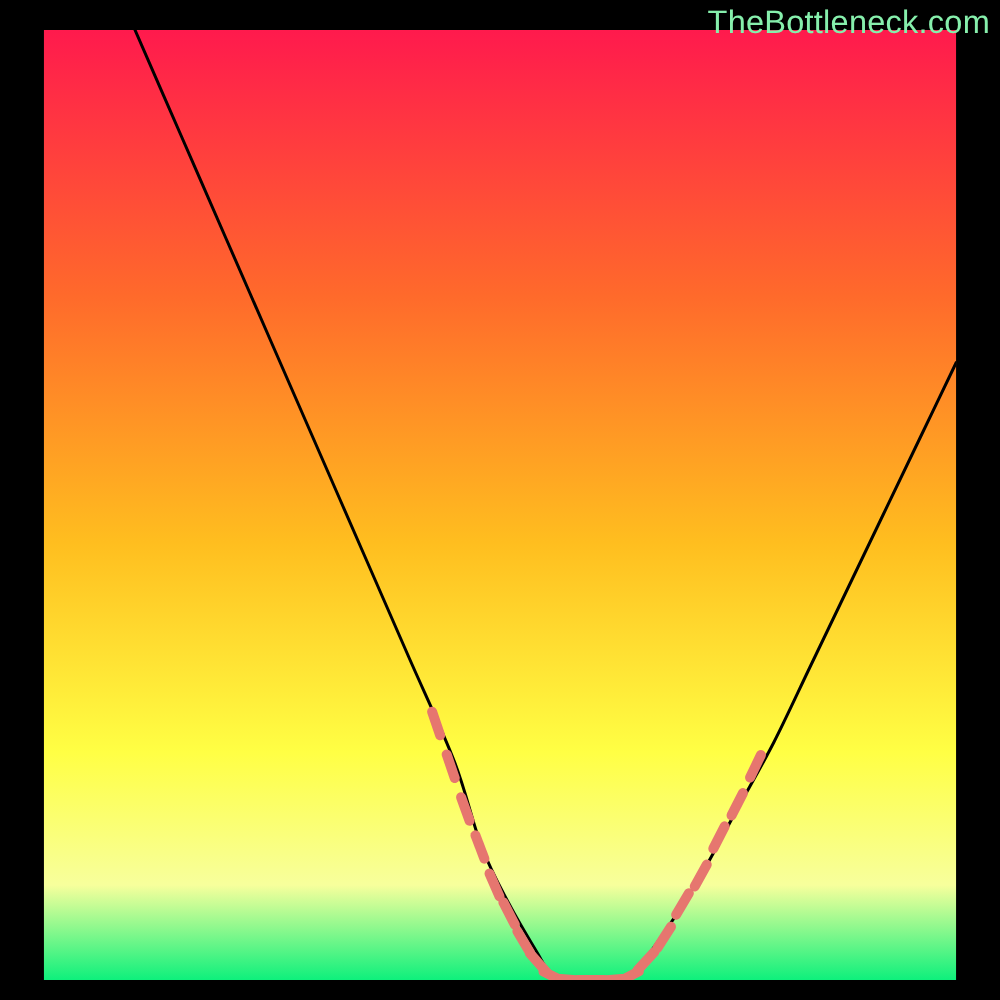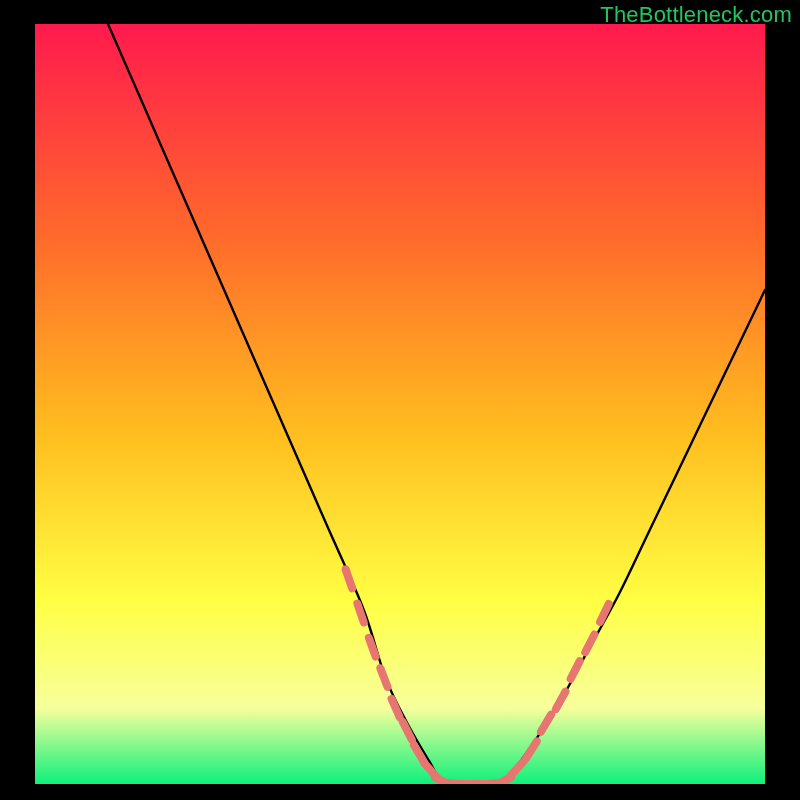--- a/index.html
+++ b/index.html
@@ -14,22 +14,22 @@
   .outer {
     position: relative;
     width: 800px;
     height: 800px;
     background: #000000;
   }
   .watermark {
     position: absolute;
     top: 2px;
     right: 8px;
-    color: #22c55e;
-    font-size: 22px;
+    color: #86efac;
+    font-size: 26px;
     font-weight: 500;
     letter-spacing: 0.2px;
     z-index: 10;
     user-select: none;
   }
   .plot-frame {
     position: absolute;
     left: 35px;
     top: 24px;
     width: 730px;

